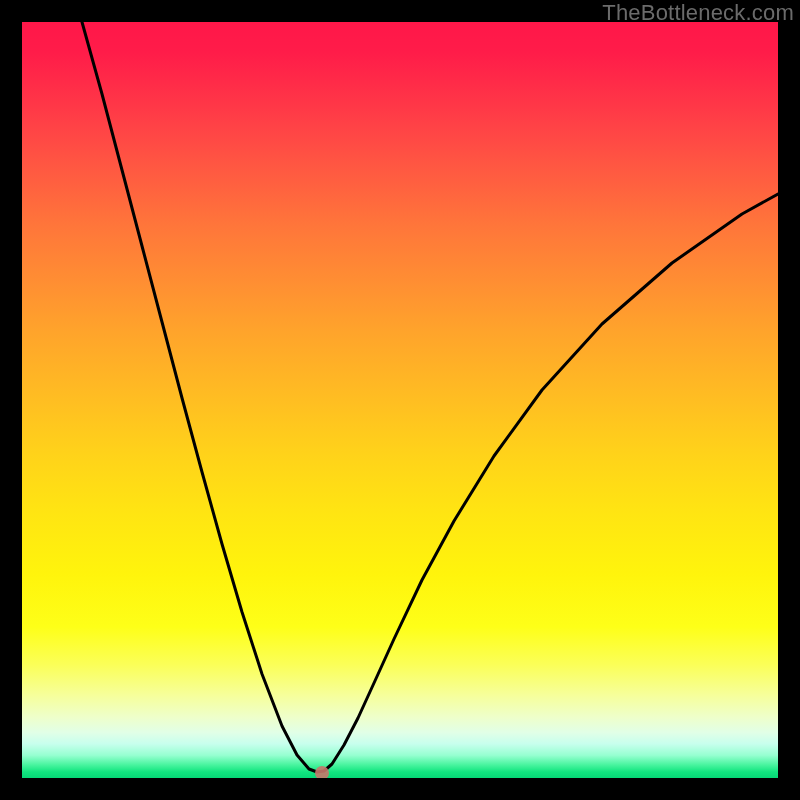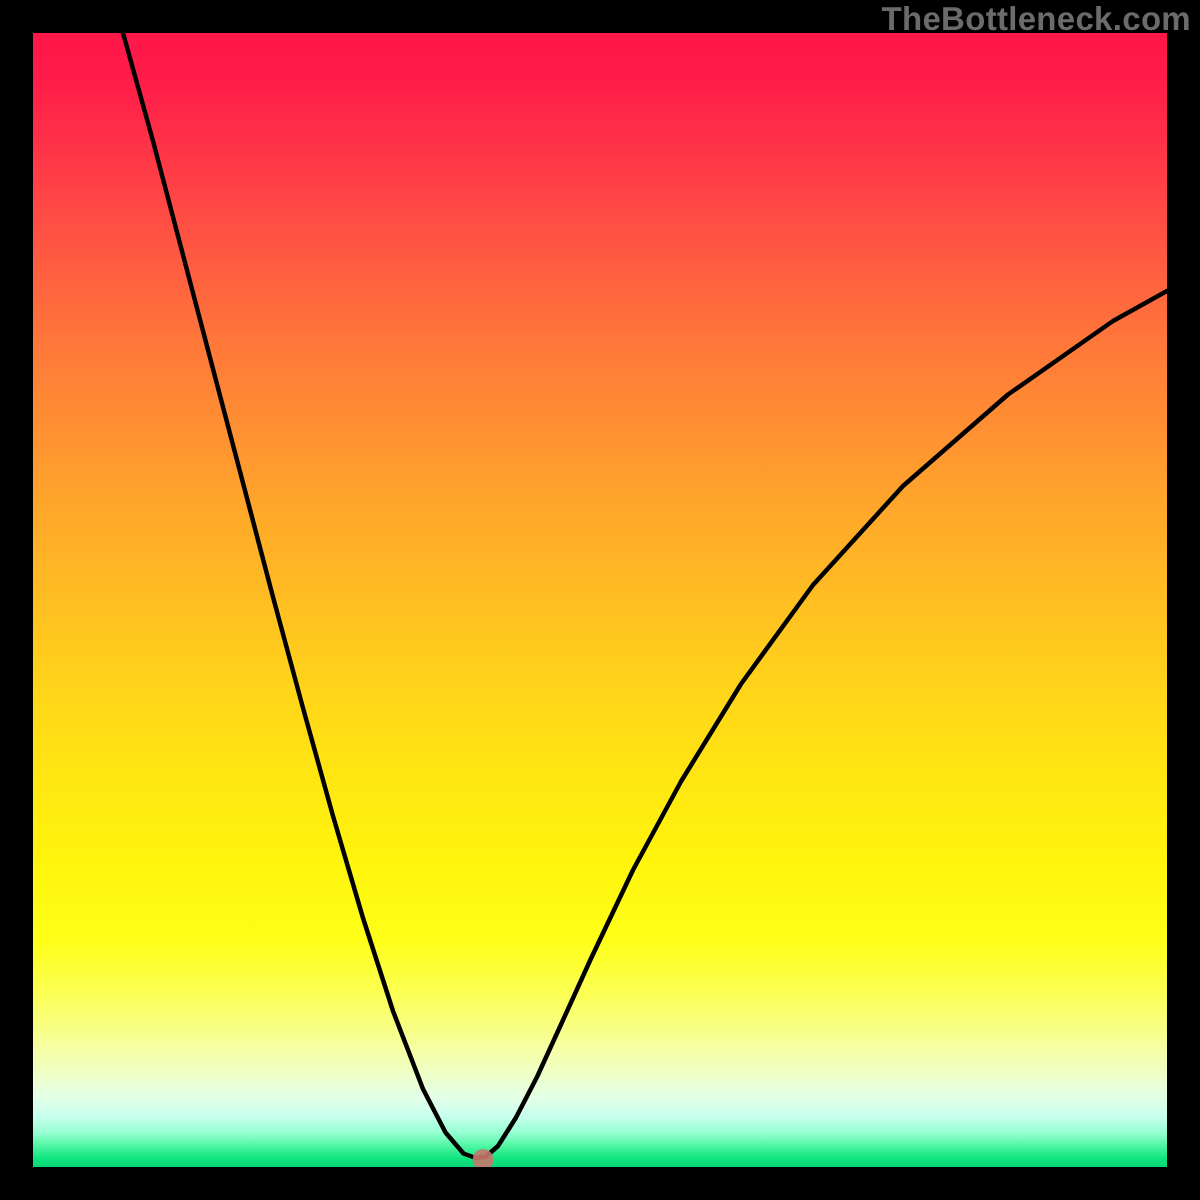--- a/index.html
+++ b/index.html
@@ -18,21 +18,21 @@
     width: 800px;
     height: 800px;
     background: #000000;
   }
   .watermark {
     position: absolute;
     top: 0px;
     right: 6px;
     color: #6b6b6b;
     font-size: 22px;
-    font-weight: 700;
+    font-weight: 400;
     letter-spacing: 0.2px;
     user-select: none;
   }
   .plot {
     position: absolute;
     left: 22px;
     top: 22px;
     width: 756px;
     height: 756px;
     overflow: hidden;

